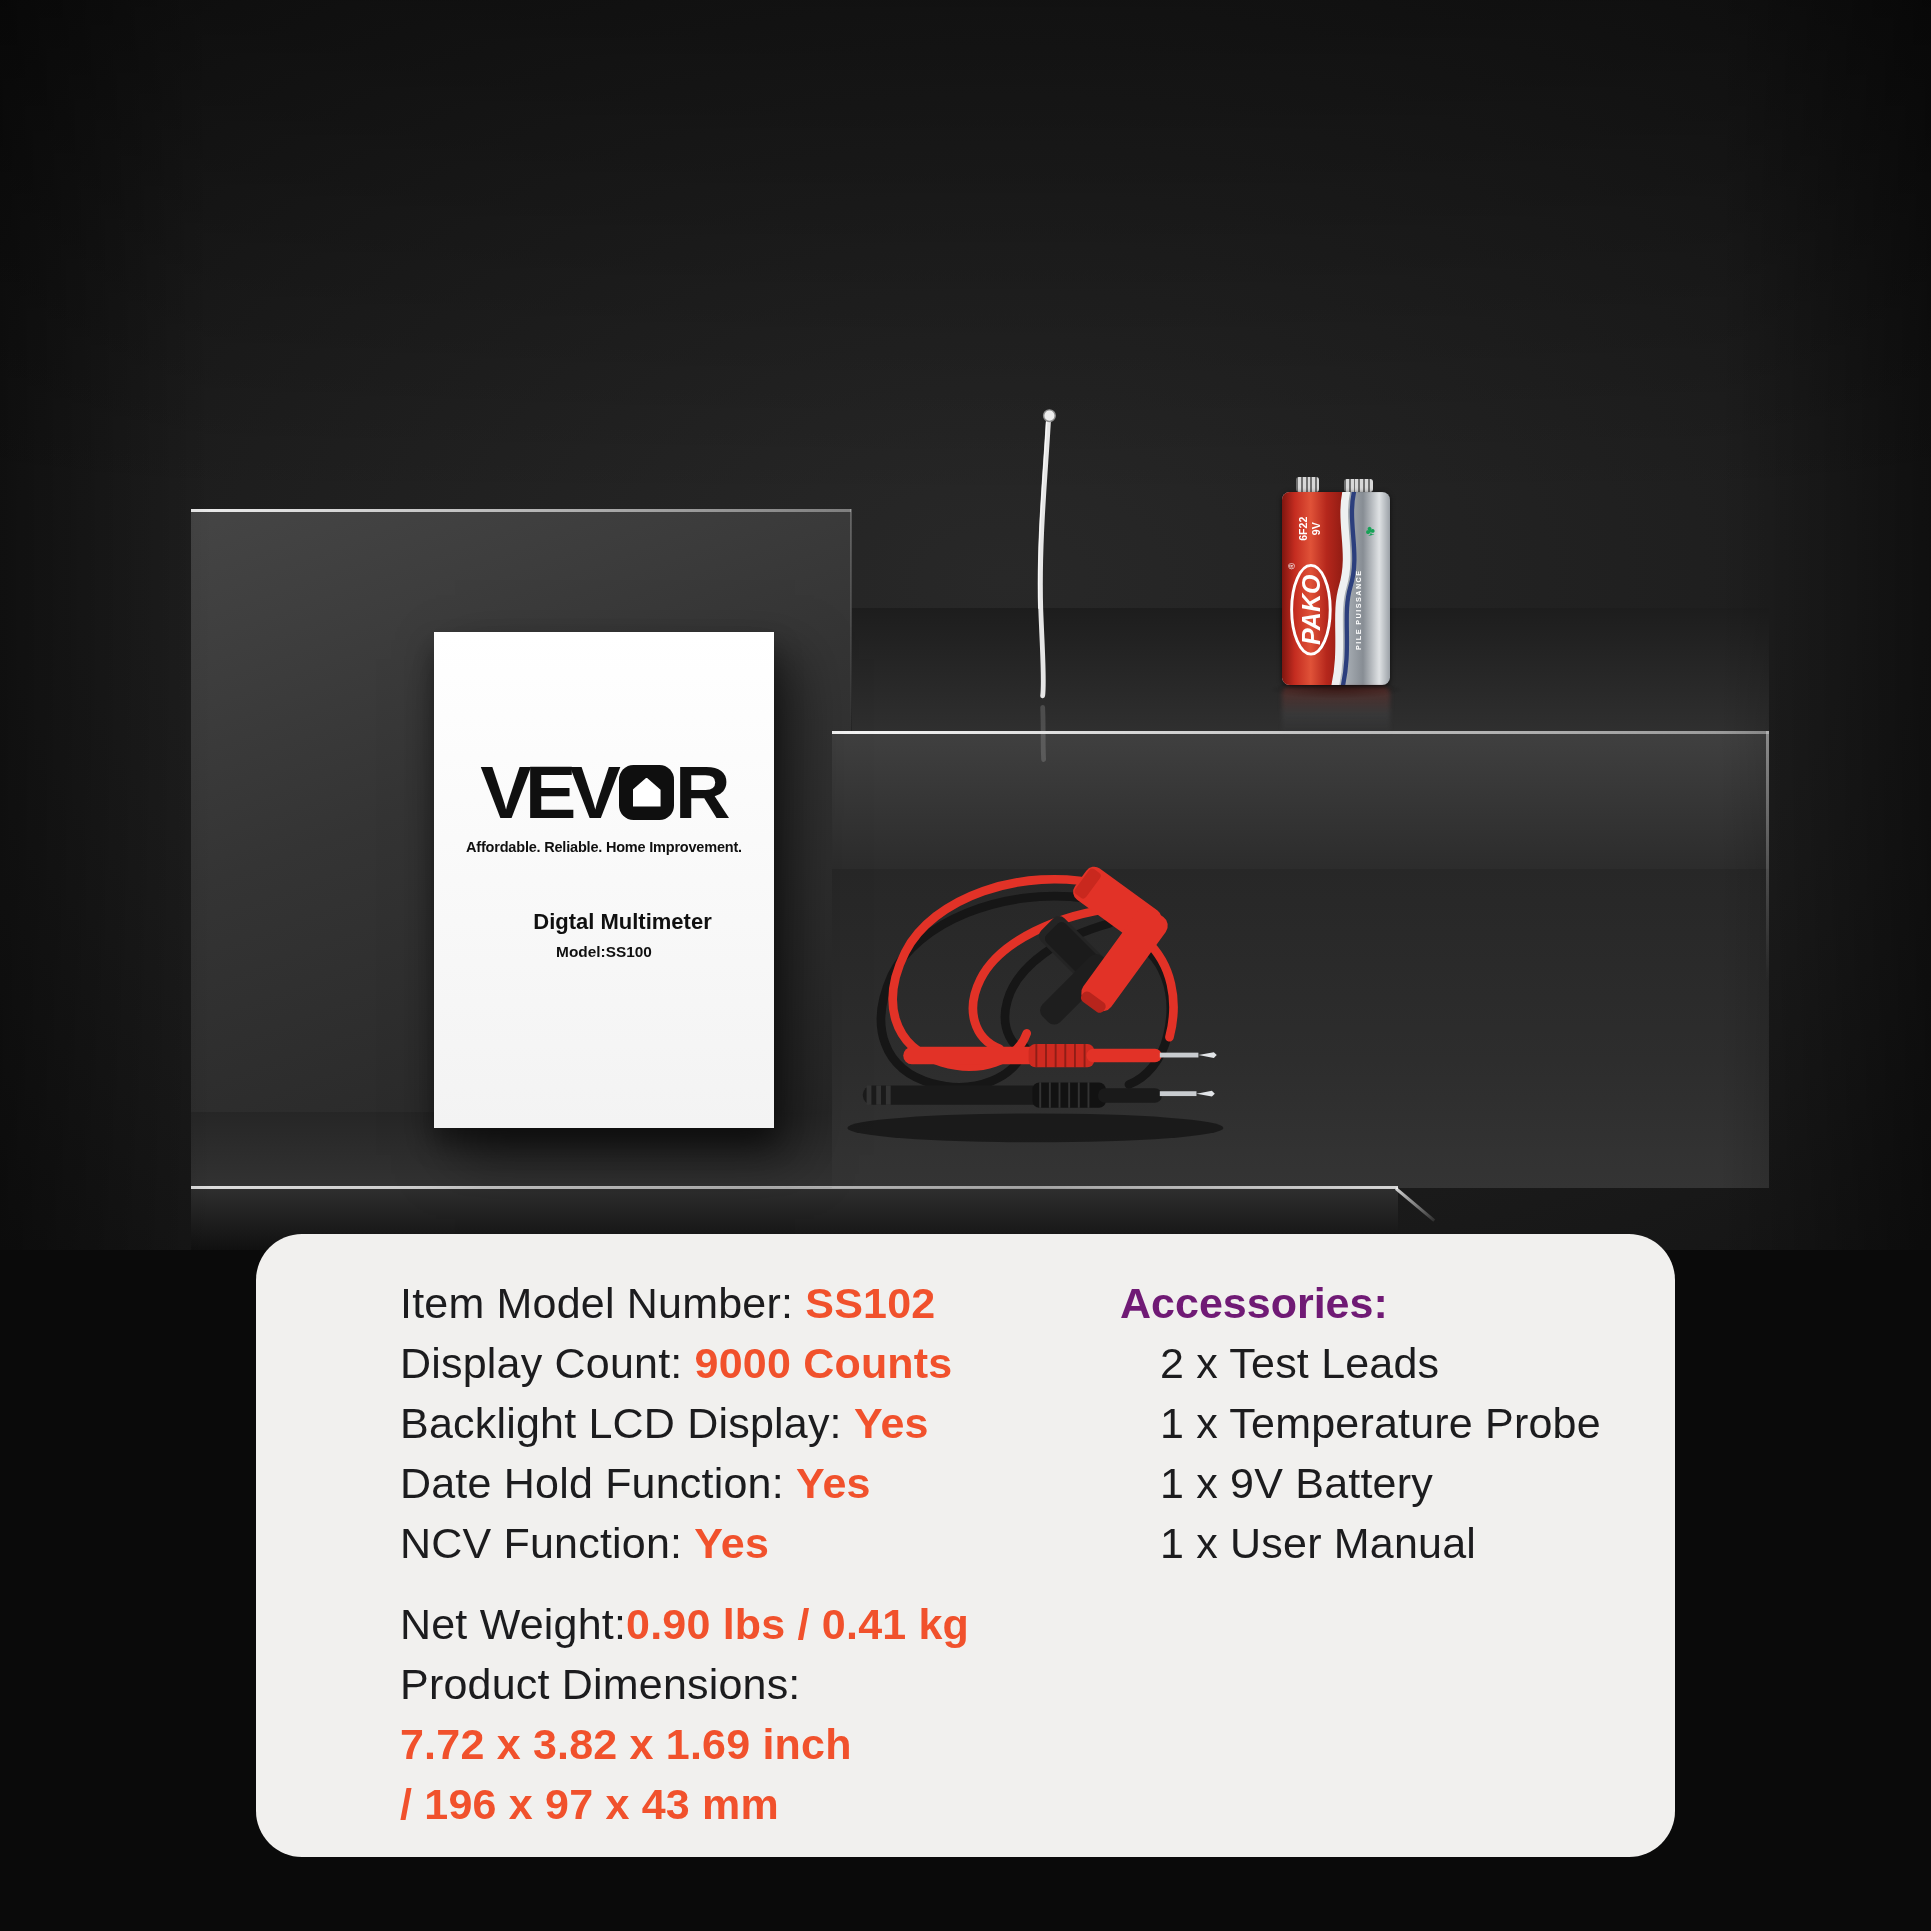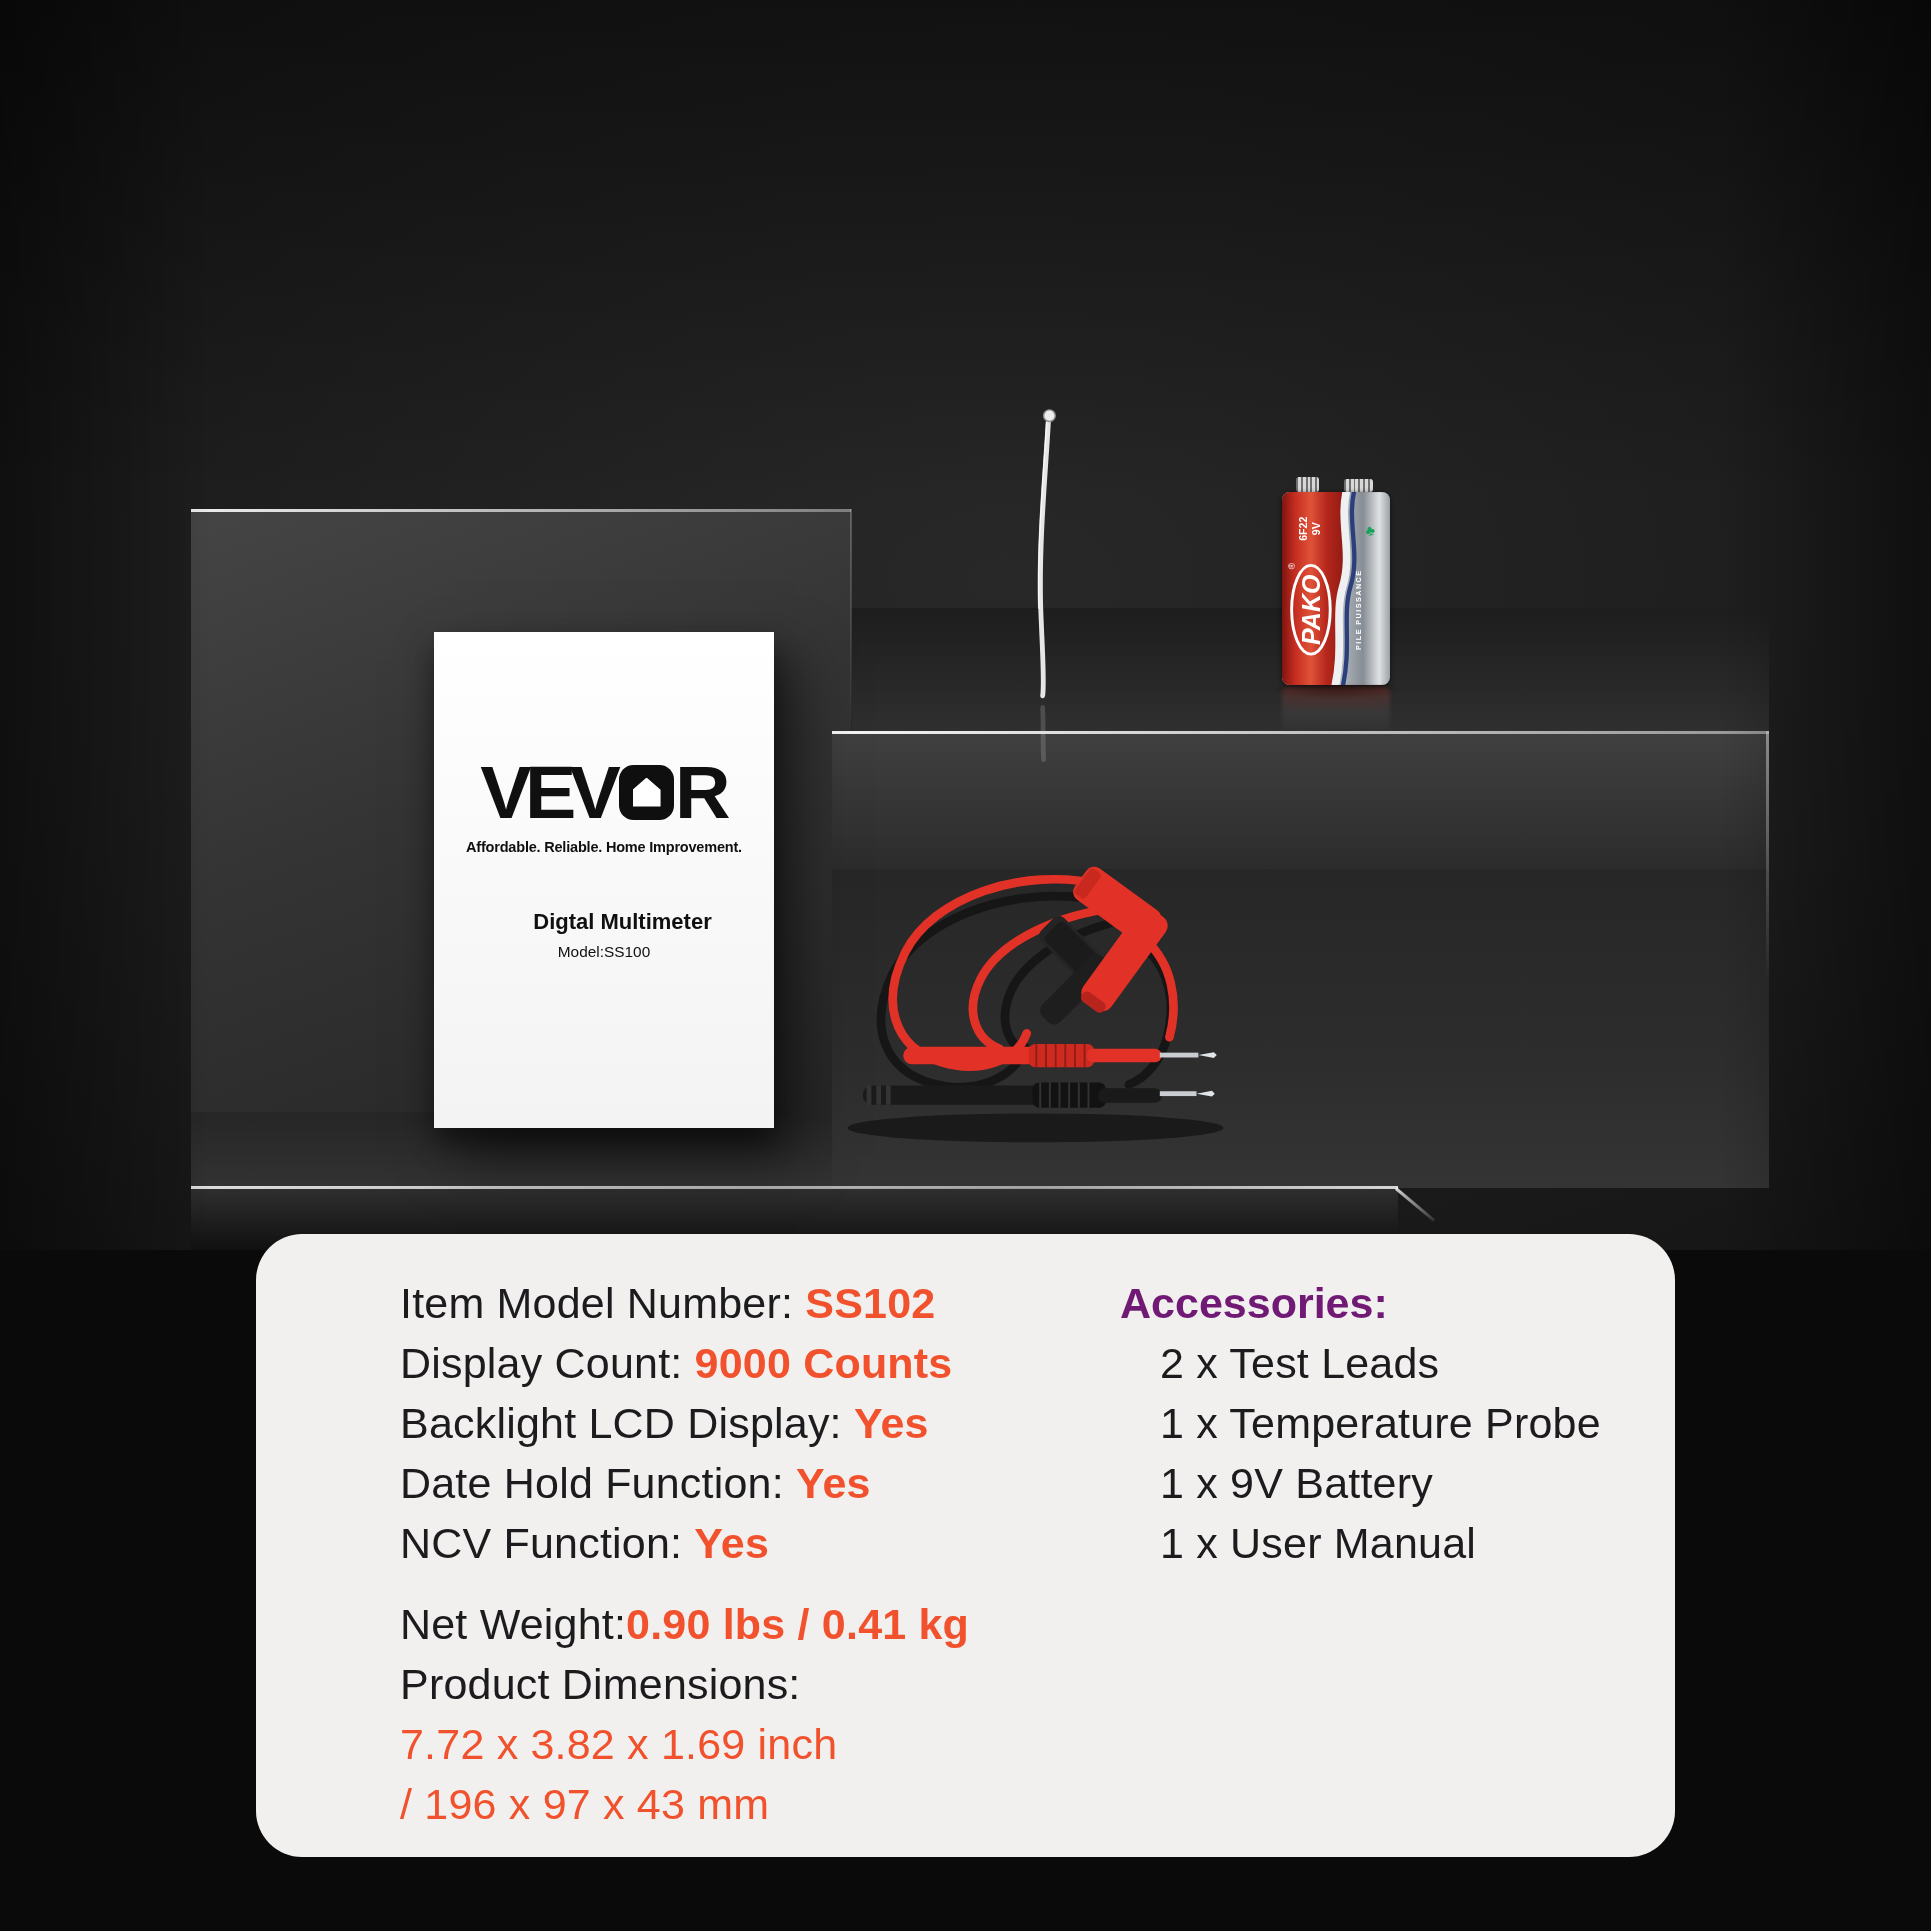--- a/index.html
+++ b/index.html
@@ -47,21 +47,21 @@
     text-align:center;color:#101010;}
   .brand-logo{margin-top:122px;display:flex;justify-content:center;align-items:center;
     font-size:77px;font-weight:700;line-height:1;letter-spacing:-2.9px;}
   .brand-logo .lt{margin:0 -1.9px;transform:scaleY(.96);}
   .o-box{display:inline-block;width:55px;height:55px;background:#0f0f0f;border-radius:14.5px;
     position:relative;margin:0 2.9px;}
   .o-box::after{content:"";position:absolute;left:13.5px;right:13.5px;top:12.6px;bottom:13.5px;
     background:#fff;clip-path:polygon(50% 0%,100% 42%,100% 100%,0% 100%,0% 42%);}
   .tagline{margin-top:7.7px;font-size:14.5px;font-weight:700;letter-spacing:-0.2px;}
   .product-name{margin-top:54px;font-size:22px;font-weight:700;margin-left:37px;}
-  .model-number{margin-top:8.7px;font-size:15.4px;font-weight:400;}
+  .model-number{margin-top:8.7px;font-size:15.4px;font-weight:700;}
   
   .battery-shadow{left:1269px;top:680px;width:135px;height:19.3px;z-index:5;
     background:radial-gradient(closest-side,rgba(0,0,0,.6),transparent);}
   .battery{left:1282px;top:477px;width:108px;height:276px;z-index:6;}
   .bat-terminal{position:absolute;border-radius:2.9px;
     background:repeating-linear-gradient(90deg,#707070 0 1.9px,#d8d8d8 1.9px 4.8px);}
   .bat-terminal.neg{left:13.5px;top:0;width:23px;height:15.4px;}
   .bat-terminal.pos{left:62px;top:1.9px;width:29px;height:13.5px;}
   .bat-body{position:absolute;left:0;top:14.5px;width:108px;height:193px;border-radius:7.7px;overflow:hidden;
     box-shadow:0 1.9px 5.8px rgba(0,0,0,.6);}
@@ -71,21 +71,21 @@
   
   .temp-probe{left:1004px;top:406px;width:87px;height:367px;z-index:6;}
   .test-leads{left:828px;top:848px;width:463px;height:309px;z-index:6;}
   
   .spec-card{left:256px;top:1234px;width:1419px;height:623px;border-radius:46px;
     background:#f1f0ee;z-index:10;color:#1c1c1e;}
   .col-left{position:absolute;left:104px;top:39px;width:753px;}
   .col-right{position:absolute;left:864px;top:39px;width:541px;}
   .spec-row{font-size:43px;line-height:60px;font-weight:400;letter-spacing:0.2px;white-space:nowrap;margin-left:40px;}
   .spec-value{color:#F1512C;font-weight:700;}
-  .orange{color:#F1512C;font-weight:400;}
+  .orange{color:#F1512C;font-weight:700;}
   .weight-block{margin-top:21px;}
   .acc-title{font-size:43px;line-height:60px;font-weight:700;color:#701a75;}
 </style>
 </head>
 <body>
 
 <div class="abs platform-left">
     <div class="edge"></div>
   </div>
 <div class="abs platform-left-top"></div>

